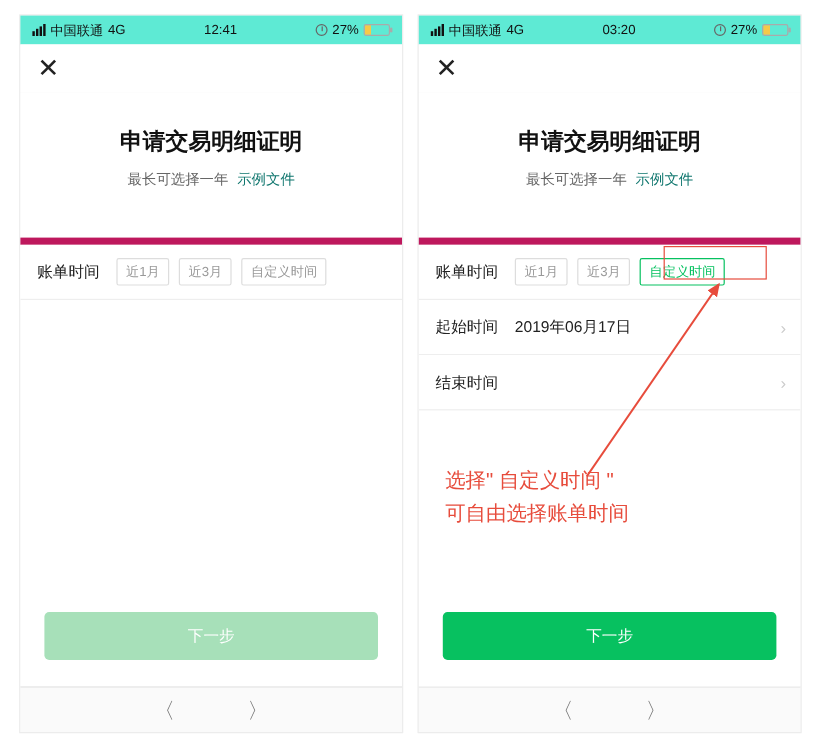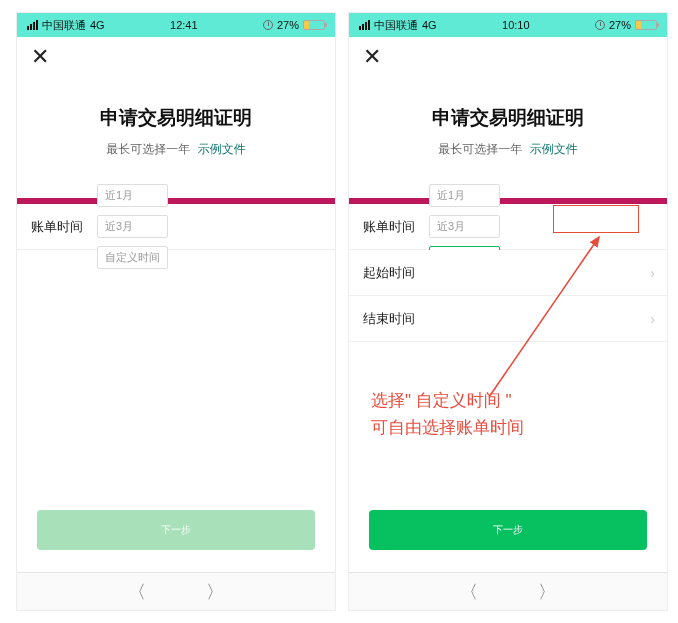--- a/index.html
+++ b/index.html
@@ -25,29 +25,29 @@
     .content { flex:1; background:#fff; display:flex; flex-direction:column; }
     .heroTitle { text-align:center; font-size:19px; font-weight:700; color:#111; margin-top:28px; }
     .subrow { text-align:center; margin-top:10px; font-size:12px; color:#666; }
     .subrow a { color:#0f766e; text-decoration:none; margin-left:4px; }
     .spacer1 { height:40px; }
     .section { border-top:6px solid #be185d; }
     .row { display:flex; align-items:center; height:46px; padding:0 14px; border-bottom:1px solid #eee; background:#fff; font-size:13px; color:#222; position:relative; }
     .row .label { width:66px; color:#222; }
     .row .value { color:#222; }
     .row .chev { position:absolute; right:12px; color:#ccc; font-size:14px; }
-    .chips { display:flex; gap:8px;flex-direction:column; }
+    .chips { display:flex; gap:8px; }
     .chip { font-size:11px; color:#999; border:1px solid #ddd; border-radius:2px; padding:3px 7px; background:#fff; cursor:pointer; }
     .chip.active { color:#07c160; border-color:#07c160; }
     .redbox { position:absolute; border:1.5px solid #e74c3c; pointer-events:none; }
     .annot { position:absolute; color:#e74c3c; font-size:17px; line-height:1.6; white-space:pre; }
     .arrow { position:absolute; pointer-events:none; }
     
     .btnwrap { padding:0 20px; margin-top:auto; margin-bottom:22px; }
-    .bigbtn { height:40px; border-radius:4px; display:flex; align-items:center; justify-content:center; font-size:10px; color:#fff; cursor:pointer; }
+    .bigbtn { height:40px; border-radius:4px; display:flex; align-items:center; justify-content:center; font-size:13px; color:#fff; cursor:pointer; }
     .bigbtn.disabled { background:#a7e0b9; }
     .bigbtn.enabled  { background:#07c160; }
     
     .bottomnav { height:38px; border-top:1px solid #e5e5e5; background:#fafafa; display:flex; align-items:center; justify-content:center; gap:60px; color:#777; font-size:18px; }
     .bottomnav span { cursor:pointer; }
   </style>
 </head>
 <body>
 
 <div class="stage">
@@ -108,21 +108,21 @@
       <span class="sl">
         <span class="sigbars">
             <i></i>
             <i></i>
             <i></i>
             <i></i>
           </span>
         <span>中国联通</span>
         <span>4G</span>
       </span>
-      <span>10:10</span>
+      <span>03:20</span>
       <span class="sr">
         <span class="clockicon"></span>
         <span>27%</span>
         <span class="batt"></span>
       </span>
     </div>
     <div class="navbar">
       <span class="closex">✕</span>
     </div>
     <div class="content" style="position:relative;">
@@ -136,20 +136,21 @@
         <div class="row">
           <span class="label">账单时间</span>
           <div class="chips">
             <span class="chip">近1月</span>
             <span class="chip">近3月</span>
             <span class="chip active">自定义时间</span>
           </div>
         </div>
         <div class="row">
           <span class="label">起始时间</span>
+          <span class="value">2019年06月17日</span>
           <span class="chev">›</span>
         </div>
         <div class="row">
           <span class="label">结束时间</span>
           <span class="chev">›</span>
         </div>
       </div>
 
       <div class="redbox" style="left:204px; top:128px; width:86px; height:28px;"></div>
 

